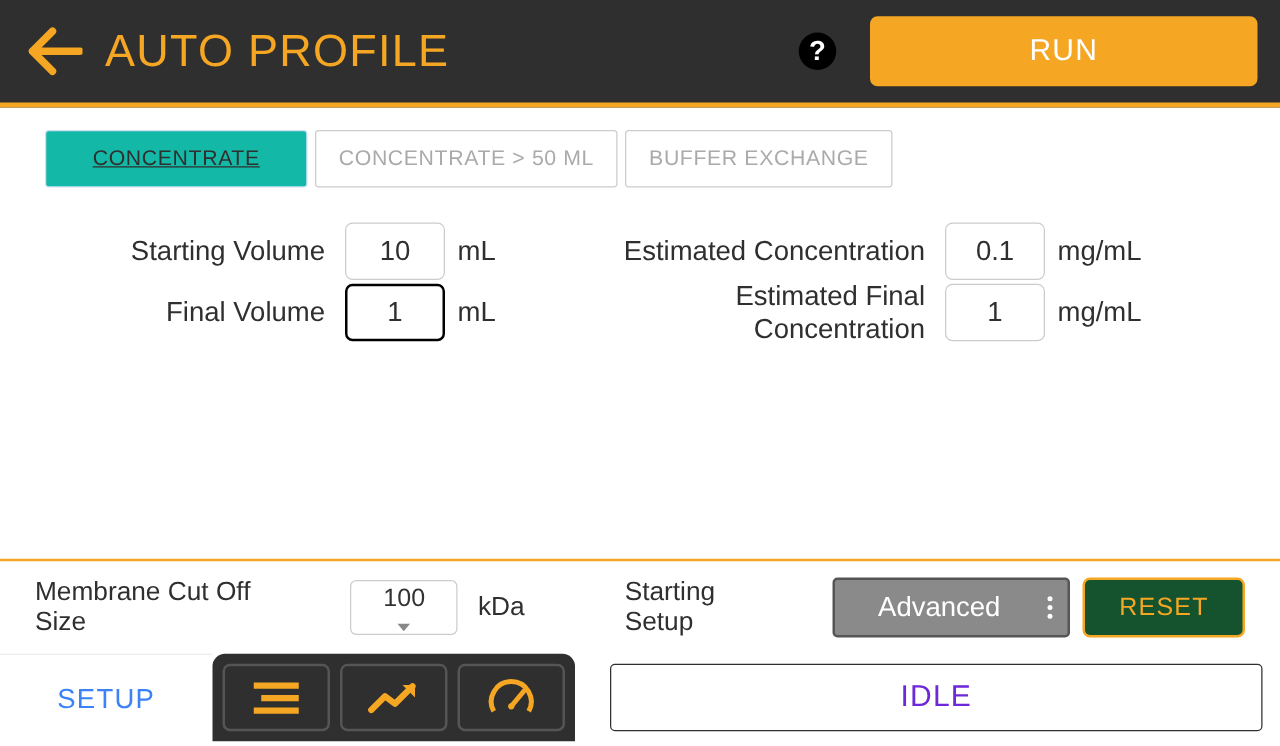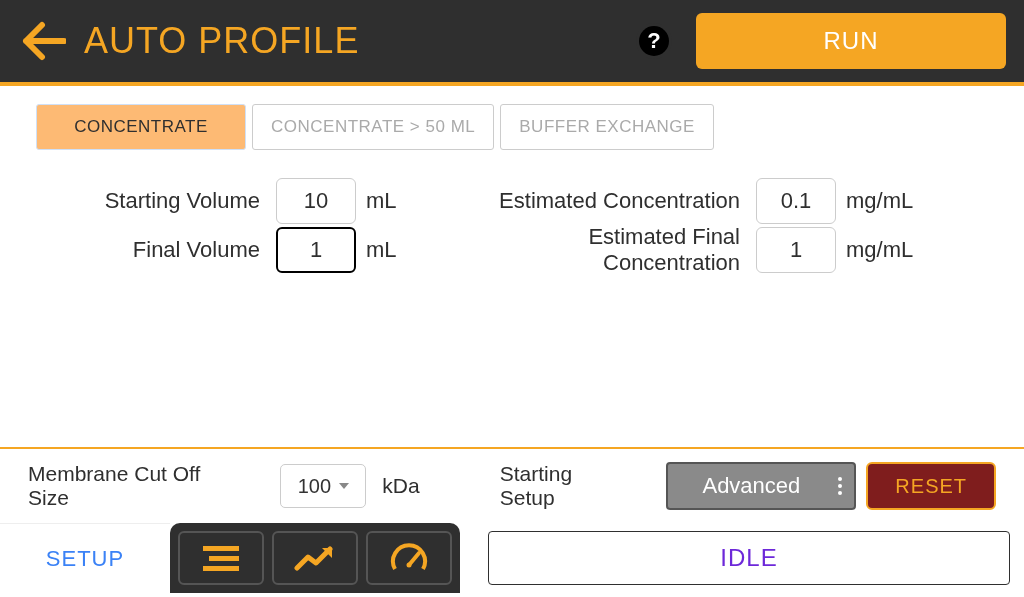--- a/index.html
+++ b/index.html
@@ -60,23 +60,24 @@
     color: #aaa;
     font-size: 17px;
     letter-spacing: 0.5px;
     padding: 12px 18px;
     min-width: 210px;
     text-align: center;
     cursor: pointer;
     border-radius: 3px;
   }
   .mode-tab.active {
-    background: #fdba74;
+    background: #14b8a6;
     color: #2f2f2f;
     border-color: #cfe0f7;
+    text-decoration: underline;
   }
 
   .param-grid {
     display: grid;
     grid-template-columns: 240px 80px 60px 60px 280px 80px 80px;
     align-items: center;
     color: #2f2f2f;
   }
   .param-label { font-size: 22px; text-align: right; padding-right: 16px; }
   .param-input {
@@ -106,20 +107,21 @@
     border: 1px solid #ccc;
     border-radius: 5px;
     height: 44px;
     min-width: 86px;
     display: flex; align-items: center; justify-content: center;
     gap: 8px;
     padding: 0 10px;
     font-size: 20px;
     cursor: pointer;
     color:#333;
+    flex-direction:column;
   }
   .caret-down {
     width: 0; height: 0;
     border-left: 5px solid transparent;
     border-right: 5px solid transparent;
     border-top: 6px solid #888;
   }
   .default-pill {
     background: #8a8a8a;
     color: #fff;
@@ -131,21 +133,21 @@
     font-size: 22px;
     position: relative;
     padding: 0 36px 0 16px;
     cursor: pointer;
   }
   .dots { position: absolute; right: 12px; display:flex; flex-direction:column; gap:3px; }
   .dots span { width:4px; height:4px; background:#fff; border-radius:50%; display:block; }
   .reset-btn {
     border: 2px solid #f5a623;
     color: #f5a623;
-    background: #7f1d1d;
+    background: #14532d;
     border-radius: 6px;
     height: 48px;
     width: 130px;
     font-size: 20px;
     letter-spacing: 1px;
     cursor: pointer;
     margin-left: auto;
   }
 
   

